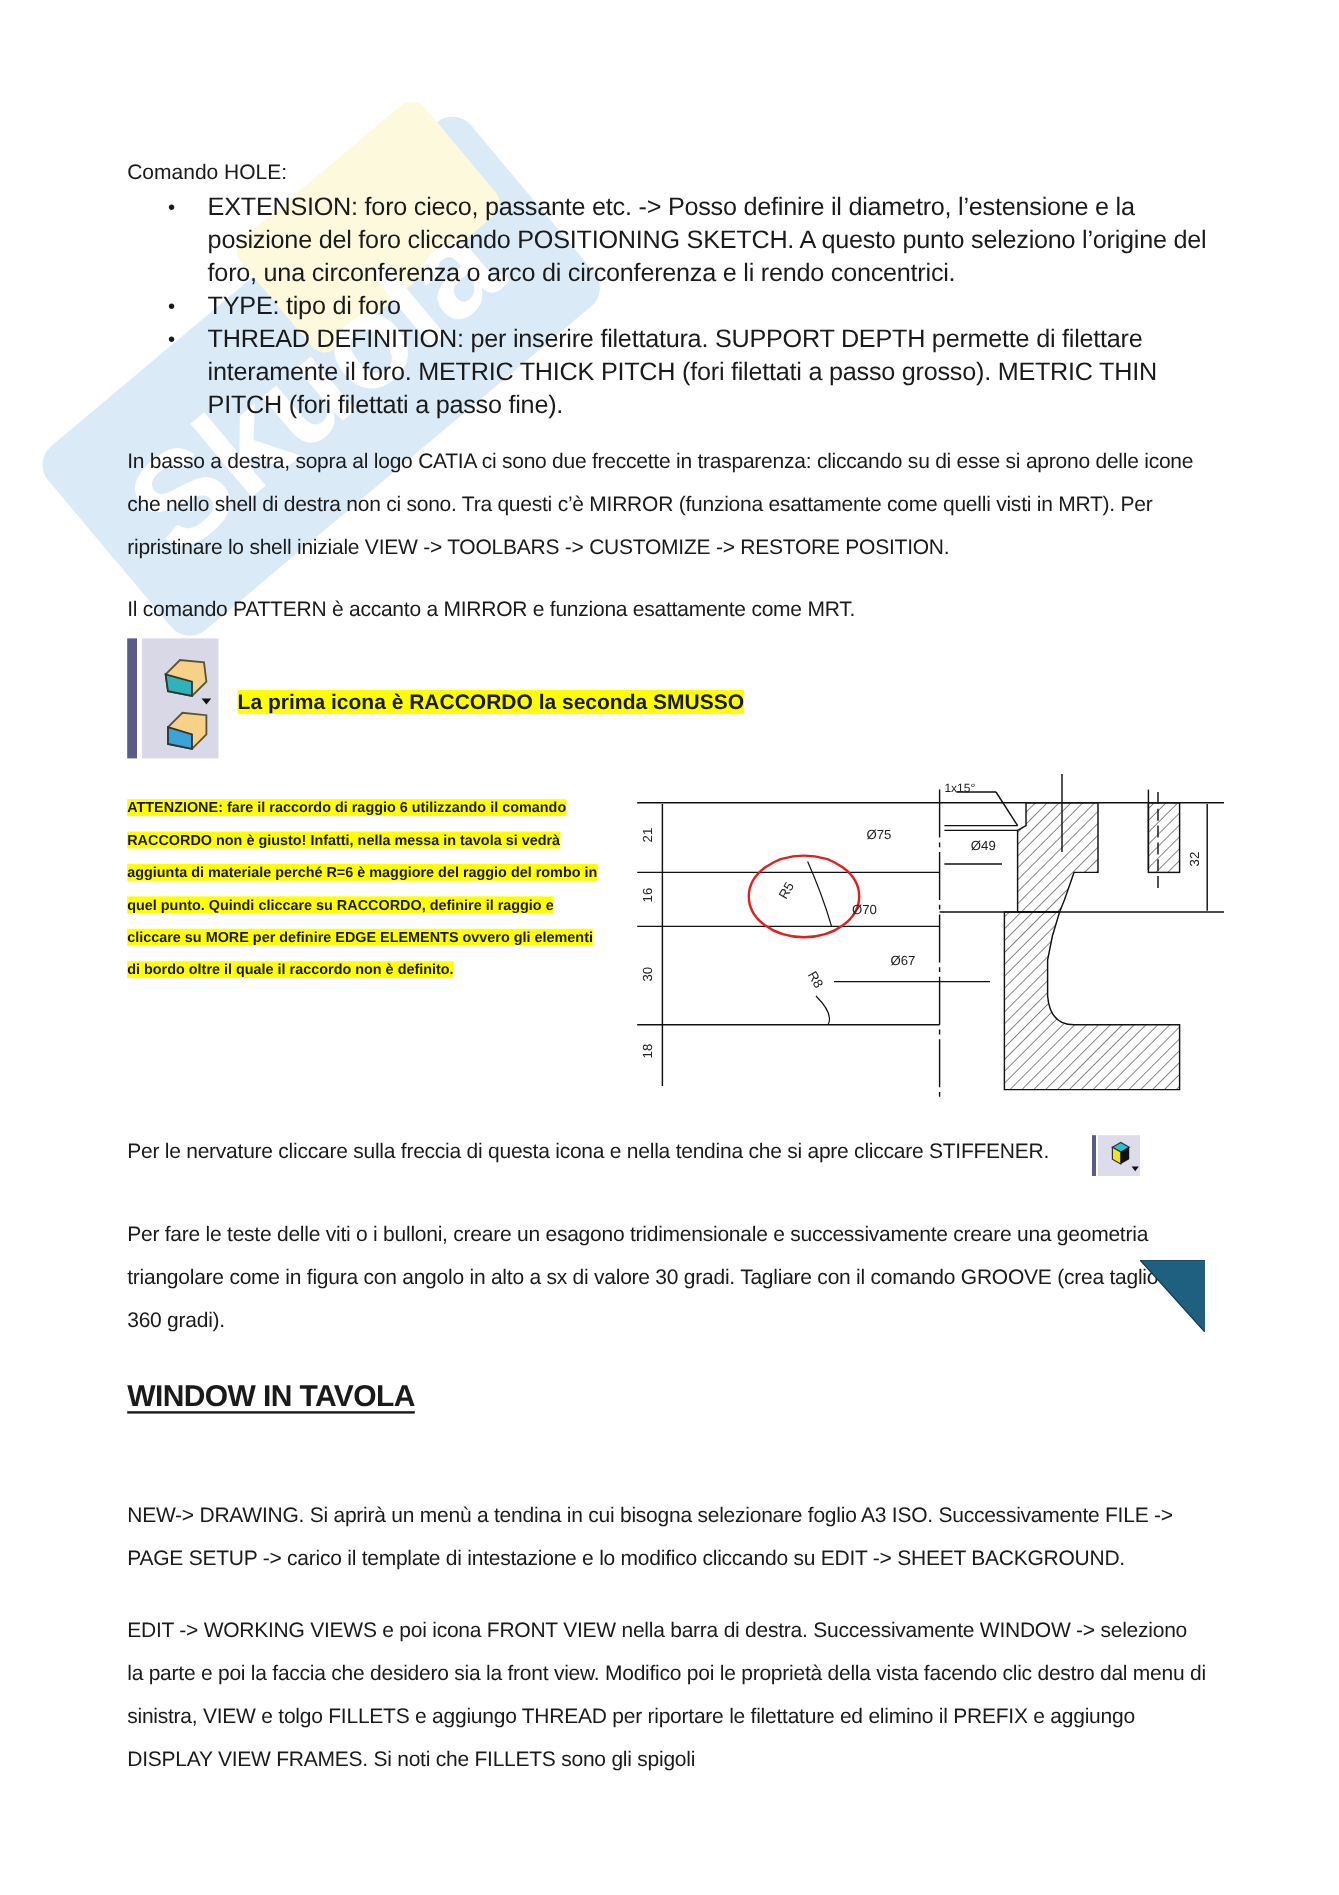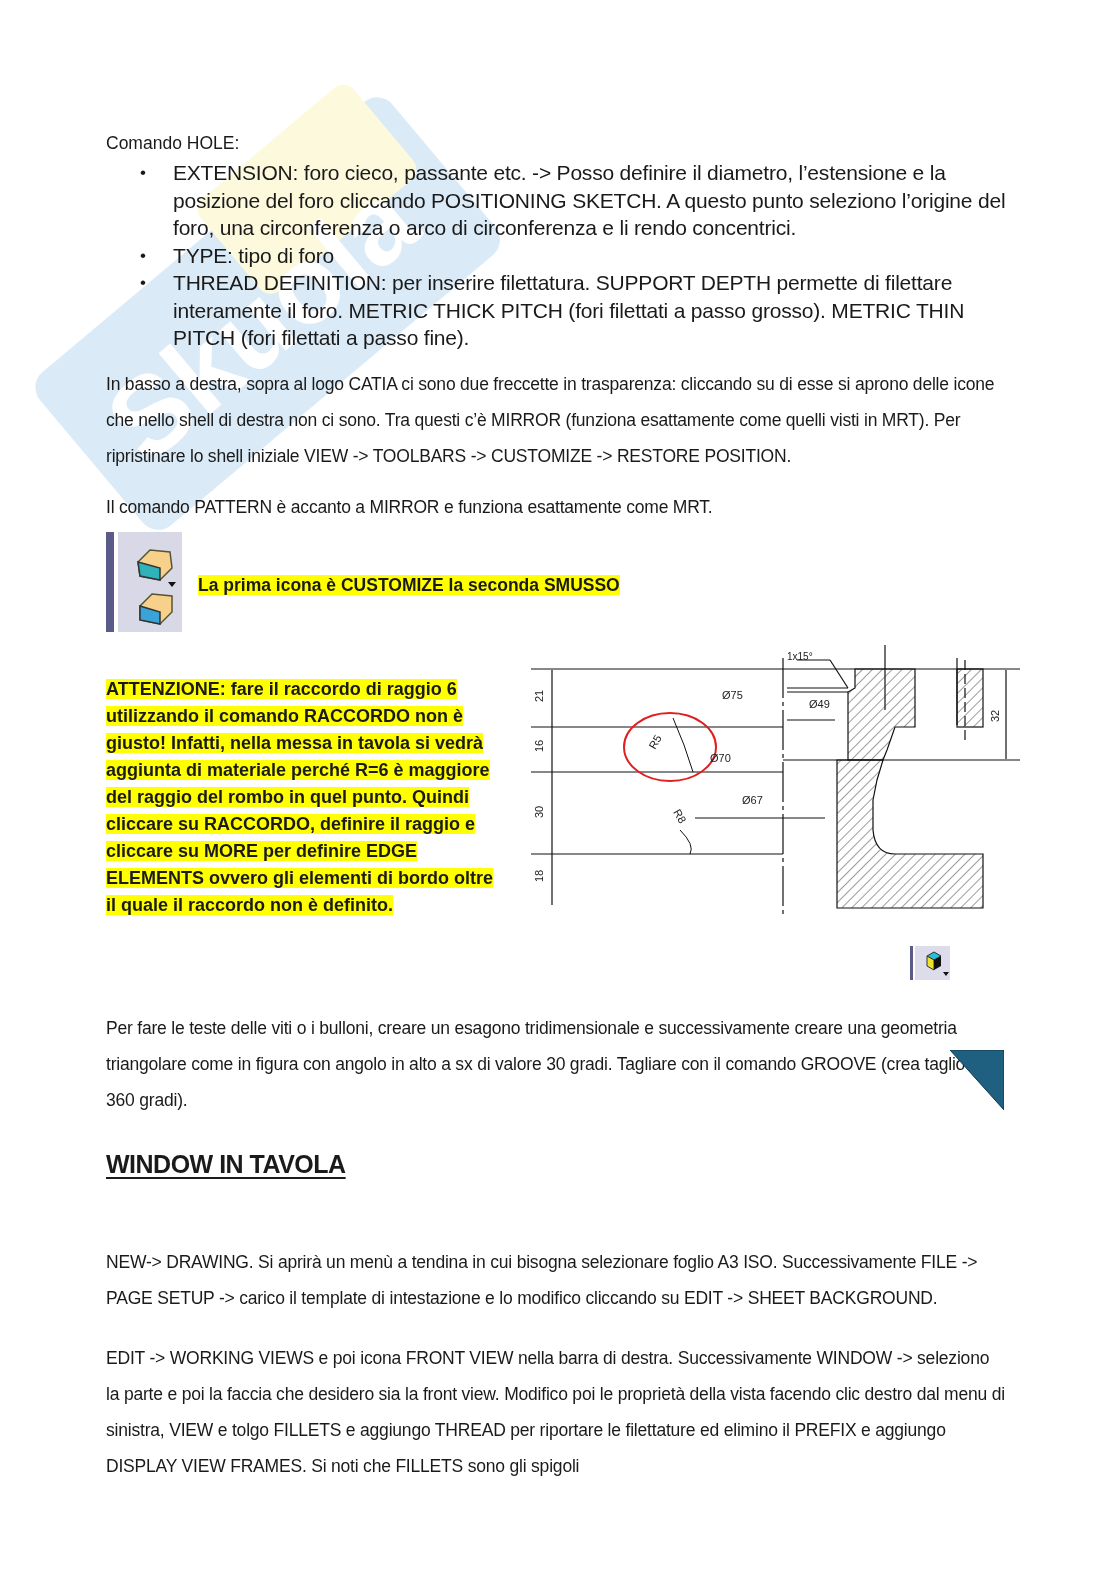--- a/index.html
+++ b/index.html
@@ -8,21 +8,21 @@
   .watermark { position: absolute; left: 20px; top: 40px; width: 480px; height: 560px; pointer-events: none; }
   .page { position: absolute; left: 0; top: 0; width: 1096px; height: 1579px; }
   .txt { position: absolute; left: 106px; width: 900px; font-size: 17.5px; line-height: 36px; letter-spacing: -0.2px; }
   .heading-line { position: absolute; left: 106px; top: 133px; font-size: 17.5px; }
   ul.bullets { position: absolute; left: 106px; top: 159px; width: 900px; margin: 0; padding: 0; list-style: none; font-size: 21px; line-height: 27.5px; letter-spacing: -0.2px; }
   ul.bullets li { position: relative; padding-left: 67px; }
   ul.bullets li::before { content: "\2022"; position: absolute; left: 34px; top: 0; font-size: 17px; }
   .hl { background: #ffff00; font-weight: bold; }
   .caption-icon { position: absolute; left: 106px; top: 532px; width: 76px; height: 100px; background: linear-gradient(90deg,#5b5b8a 0 8px,#ffffff 8px 12px,#d8d8e6 12px 100%); }
   .caption { position: absolute; left: 198px; top: 573px; font-size: 17.5px; line-height: 24px; }
-  .warn { position: absolute; left: 106px; top: 676px; width: 400px; font-size: 18px; line-height: 27px; font-weight: bold; }
+  .warn { position: absolute; left: 106px; top: 660px; width: 400px; font-size: 12px; line-height: 27px; font-weight: bold; }
   .warn span { background: #ffff00; }
   .drawing { position: absolute; left: 525px; top: 640px; width: 500px; height: 275px; }
   .small-icon { position: absolute; left: 910px; top: 946px; width: 40px; height: 34px; background: linear-gradient(90deg,#5b5b8a 0 3px,#ffffff 3px 5px,#dcdcea 5px 100%); }
   .tri { position: absolute; left: 950px; top: 1050px; width: 54px; height: 60px; }
   h2.section { position: absolute; left: 106px; top: 1150px; margin: 0; font-size: 25px; font-weight: bold; text-decoration: underline; text-underline-offset: 4px; letter-spacing: -0.5px; }
 </style>
 </head>
 <body>
 
 <svg class="watermark" viewBox="0 0 480 560">
@@ -51,21 +51,21 @@
         <path d="M32 30 L44 18 L64 20 L66 36 L54 48 L34 44 Z" fill="#f7d089" stroke="#553" stroke-width="1.5"></path>
         <path d="M32 30 L54 36 L54 48 L34 44 Z" fill="#2fb3b8" stroke="#333" stroke-width="1.5"></path>
       </g>
       <polygon points="62,50 70,50 66,55" fill="#111"></polygon>
       <g>
         <path d="M34 74 L46 62 L66 64 L66 80 L54 92 L34 88 Z" fill="#f7d089" stroke="#553" stroke-width="1.5"></path>
         <path d="M34 74 L54 80 L54 92 L34 88 Z" fill="#3aa3d8" stroke="#333" stroke-width="1.5"></path>
       </g>
     </svg>
   </div>
-  <div class="caption"><span class="hl">La prima icona è CUSTOMIZE la seconda SMUSSO</span></div>
+  <div class="caption"><span class="hl">La prima icona è RACCORDO la seconda SMUSSO</span></div>
 
   <div class="warn"><span>ATTENZIONE: fare il raccordo di raggio 6 utilizzando il comando RACCORDO non è giusto! Infatti, nella messa in tavola si vedrà aggiunta di materiale perché R=6 è maggiore del raggio del rombo in quel punto. Quindi cliccare su RACCORDO, definire il raggio e cliccare su MORE per definire EDGE ELEMENTS ovvero gli elementi di bordo oltre il quale il raccordo non è definito.</span></div>
 
   <svg class="drawing" viewBox="0 0 500 275">
     <defs>
       <pattern id="hatch" width="7" height="7" patternUnits="userSpaceOnUse" patternTransform="rotate(45)">
         <line x1="0" y1="0" x2="0" y2="7" stroke="#222" stroke-width="0.9"></line>
       </pattern>
     </defs>
     <g stroke="#111" stroke-width="1.2" fill="none">
@@ -102,20 +102,21 @@
       <text x="185" y="122">Ø70</text>
       <text x="217" y="164">Ø67</text>
       <text x="284" y="68">Ø49</text>
       <text x="130" y="110" transform="rotate(-60 130 110)">R5</text>
       <text x="148" y="172" transform="rotate(60 148 172)">R8</text>
       <text x="262" y="20" font-size="10">1x15°</text>
       <text x="474" y="82" transform="rotate(-90 474 82)">32</text>
     </g>
   </svg>
 
+  <div class="txt" style="top:941px; width:790px;">Per le nervature cliccare sulla freccia di questa icona e nella tendina che si apre cliccare STIFFENER.</div>
   <div class="small-icon">
     <svg width="40" height="34" viewBox="0 0 40 34">
       <polygon points="17,10 24,6 31,10 24,14" fill="#28c0d8" stroke="#333" stroke-width="1"></polygon>
       <polygon points="17,10 24,14 24,24 17,20" fill="#f1e12b" stroke="#333" stroke-width="1"></polygon>
       <polygon points="24,14 31,10 31,20 24,24" fill="#111"></polygon>
       <polygon points="33,26 39,26 36,30" fill="#111"></polygon>
     </svg>
   </div>
 
   <div class="txt" style="top:1010px;">Per fare le teste delle viti o i bulloni, creare un esagono tridimensionale e successivamente creare una geometria triangolare come in figura con angolo in alto a sx di valore 30 gradi. Tagliare con il comando GROOVE (crea taglio a 360 gradi).</div>

